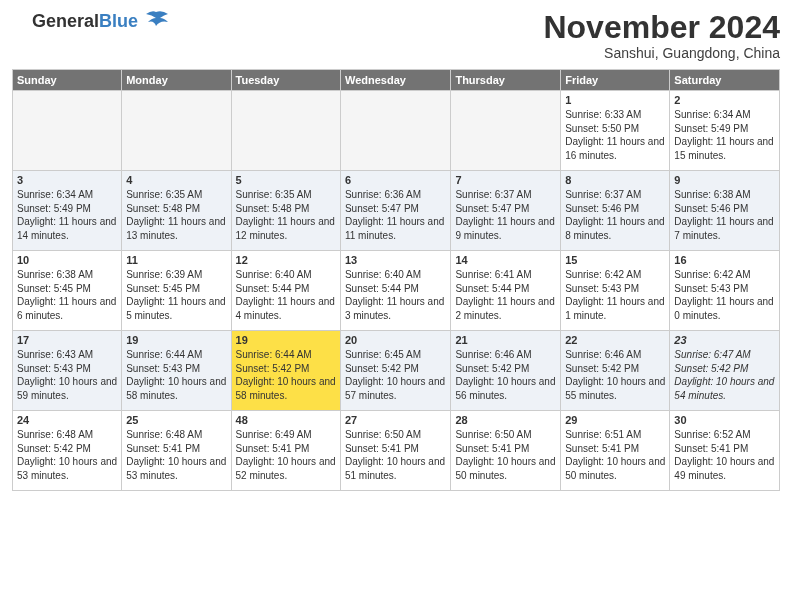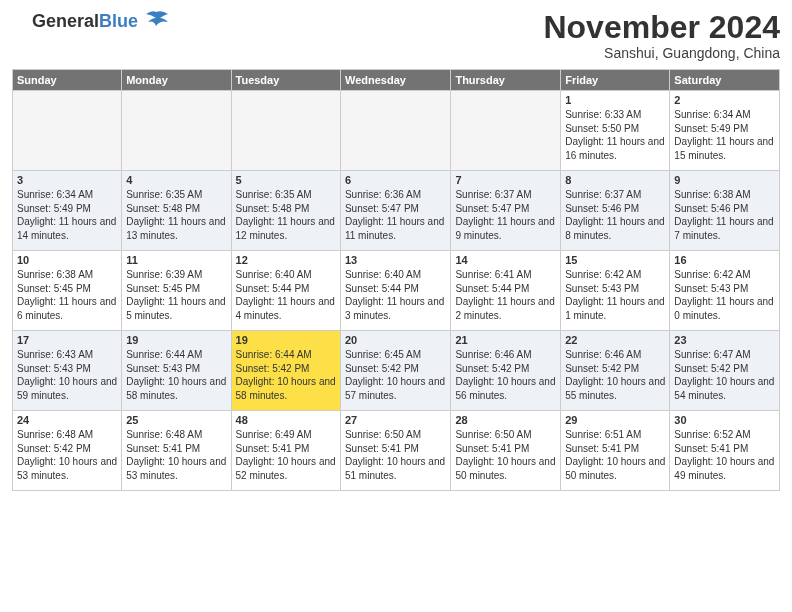--- a/index.html
+++ b/index.html
@@ -147,21 +147,21 @@
           <td><span class="day-num">15</span><span class="day-info">Sunrise: 6:42 AM<br>Sunset: 5:43 PM<br>Daylight: 11 hours and 1 minute.</span></td>
           <td><span class="day-num">16</span><span class="day-info">Sunrise: 6:42 AM<br>Sunset: 5:43 PM<br>Daylight: 11 hours and 0 minutes.</span></td>
         </tr>
         <tr>
           <td style="background: rgb(238, 242, 247);"><span class="day-num">17</span><span class="day-info">Sunrise: 6:43 AM<br>Sunset: 5:43 PM<br>Daylight: 10 hours and 59 minutes.</span></td>
           <td style="background: rgb(238, 242, 247);"><span class="day-num">19</span><span class="day-info">Sunrise: 6:44 AM<br>Sunset: 5:43 PM<br>Daylight: 10 hours and 58 minutes.</span></td>
           <td style="background: #fde047;"><span class="day-num">19</span><span class="day-info">Sunrise: 6:44 AM<br>Sunset: 5:42 PM<br>Daylight: 10 hours and 58 minutes.</span></td>
           <td style="background: rgb(238, 242, 247);"><span class="day-num">20</span><span class="day-info">Sunrise: 6:45 AM<br>Sunset: 5:42 PM<br>Daylight: 10 hours and 57 minutes.</span></td>
           <td style="background: rgb(238, 242, 247);"><span class="day-num">21</span><span class="day-info">Sunrise: 6:46 AM<br>Sunset: 5:42 PM<br>Daylight: 10 hours and 56 minutes.</span></td>
           <td style="background: rgb(238, 242, 247);"><span class="day-num">22</span><span class="day-info">Sunrise: 6:46 AM<br>Sunset: 5:42 PM<br>Daylight: 10 hours and 55 minutes.</span></td>
-          <td style="background: rgb(238, 242, 247);"><span class="day-num">23</span><span class="day-info">Sunrise: 6:47 AM<br>Sunset: 5:42 PM<br>Daylight: 10 hours and 54 minutes.</span></td>
+          <td style="background: rgb(238, 242, 247); font-style: italic;"><span class="day-num">23</span><span class="day-info">Sunrise: 6:47 AM<br>Sunset: 5:42 PM<br>Daylight: 10 hours and 54 minutes.</span></td>
         </tr>
         <tr>
           <td><span class="day-num">24</span><span class="day-info">Sunrise: 6:48 AM<br>Sunset: 5:42 PM<br>Daylight: 10 hours and 53 minutes.</span></td>
           <td><span class="day-num">25</span><span class="day-info">Sunrise: 6:48 AM<br>Sunset: 5:41 PM<br>Daylight: 10 hours and 53 minutes.</span></td>
           <td><span class="day-num">48</span><span class="day-info">Sunrise: 6:49 AM<br>Sunset: 5:41 PM<br>Daylight: 10 hours and 52 minutes.</span></td>
           <td><span class="day-num">27</span><span class="day-info">Sunrise: 6:50 AM<br>Sunset: 5:41 PM<br>Daylight: 10 hours and 51 minutes.</span></td>
           <td><span class="day-num">28</span><span class="day-info">Sunrise: 6:50 AM<br>Sunset: 5:41 PM<br>Daylight: 10 hours and 50 minutes.</span></td>
           <td><span class="day-num">29</span><span class="day-info">Sunrise: 6:51 AM<br>Sunset: 5:41 PM<br>Daylight: 10 hours and 50 minutes.</span></td>
           <td><span class="day-num">30</span><span class="day-info">Sunrise: 6:52 AM<br>Sunset: 5:41 PM<br>Daylight: 10 hours and 49 minutes.</span></td>
         </tr>

